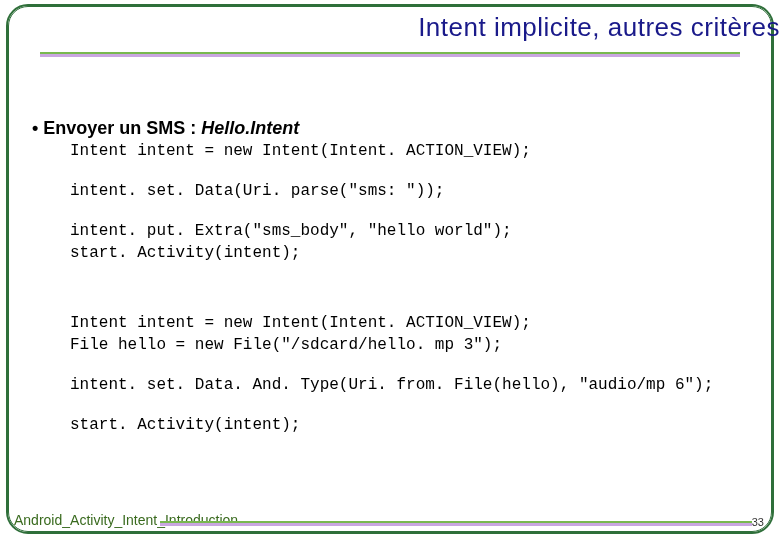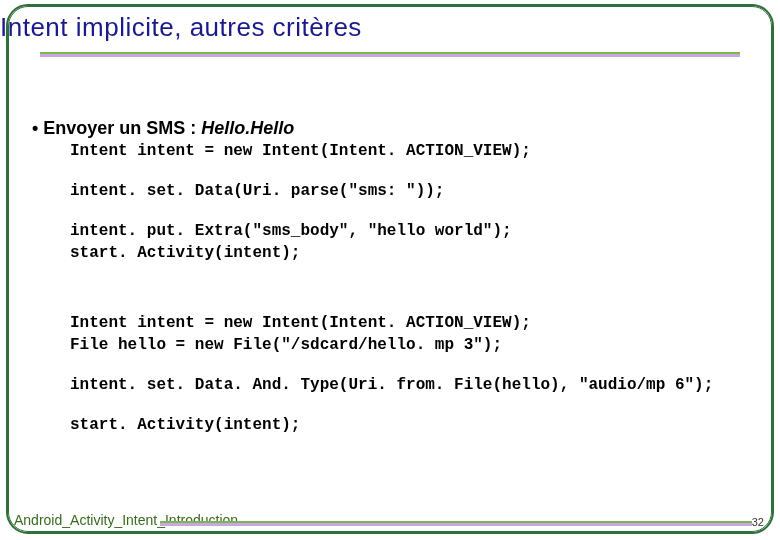--- a/index.html
+++ b/index.html
@@ -30,21 +30,21 @@
     bottom: 8px;
     border: 1px solid #2f6f3a;
     border-radius: 20px;
     box-sizing: border-box;
   }
   .title-wrap {
     position: absolute;
     top: 12px;
     left: 0;
     right: 0;
-    text-align: left;
+    text-align: right;
   }
   .title {
     font-family: "Comic Sans MS", "Comic Sans", cursive, Arial;
     font-size: 26px;
     color: #1a1a8a;
     letter-spacing: 0.5px;
   }
   .title-underline {
     position: absolute;
     top: 52px;
@@ -71,21 +71,21 @@
   .bullet::before {
     content: "•  ";
     font-weight: bold;
   }
   .italic {
     font-style: italic;
   }
   .code {
     font-family: "Courier New", Courier, monospace;
     font-size: 16px;
-    font-weight: bold;
+    font-weight: normal;
     white-space: pre;
     margin-left: 38px;
     margin-top: 2px;
     line-height: 1.25;
   }
   .codegap {
     height: 18px;
   }
   .sectiongap {
     height: 48px;
@@ -122,21 +122,21 @@
 <div class="slide-frame-inner"></div>
 
 <div class="title-wrap">
   <span class="title">Intent implicite, autres critères</span>
 </div>
 <div class="title-underline"></div>
 
 <div class="content">
 
   <div class="bullet">
-    <span>Envoyer un SMS : </span><span class="italic">Hello.Hello</span>
+    <span>Envoyer un SMS : </span><span class="italic">Hello.Intent</span>
   </div>
   <div class="code">Intent intent = new Intent(Intent. ACTION_VIEW);</div>
   <div class="codegap"></div>
   <div class="code">intent. set. Data(Uri. parse("sms: "));</div>
   <div class="codegap"></div>
   <div class="code">intent. put. Extra("sms_body", "hello world");</div>
   <div class="code">start. Activity(intent);</div>
 
   <div class="sectiongap"></div>
 
@@ -144,13 +144,13 @@
   <div class="code">File hello = new File("/sdcard/hello. mp 3");</div>
   <div class="codegap"></div>
   <div class="code">intent. set. Data. And. Type(Uri. from. File(hello), "audio/mp 6");</div>
   <div class="codegap"></div>
   <div class="code">start. Activity(intent);</div>
 
 </div>
 
 <div class="footer-left">Android_Activity_Intent_Introduction</div>
 <div class="footer-rule"></div>
-<div class="page-num">32</div>
+<div class="page-num">33</div>
 
 </body></html>

